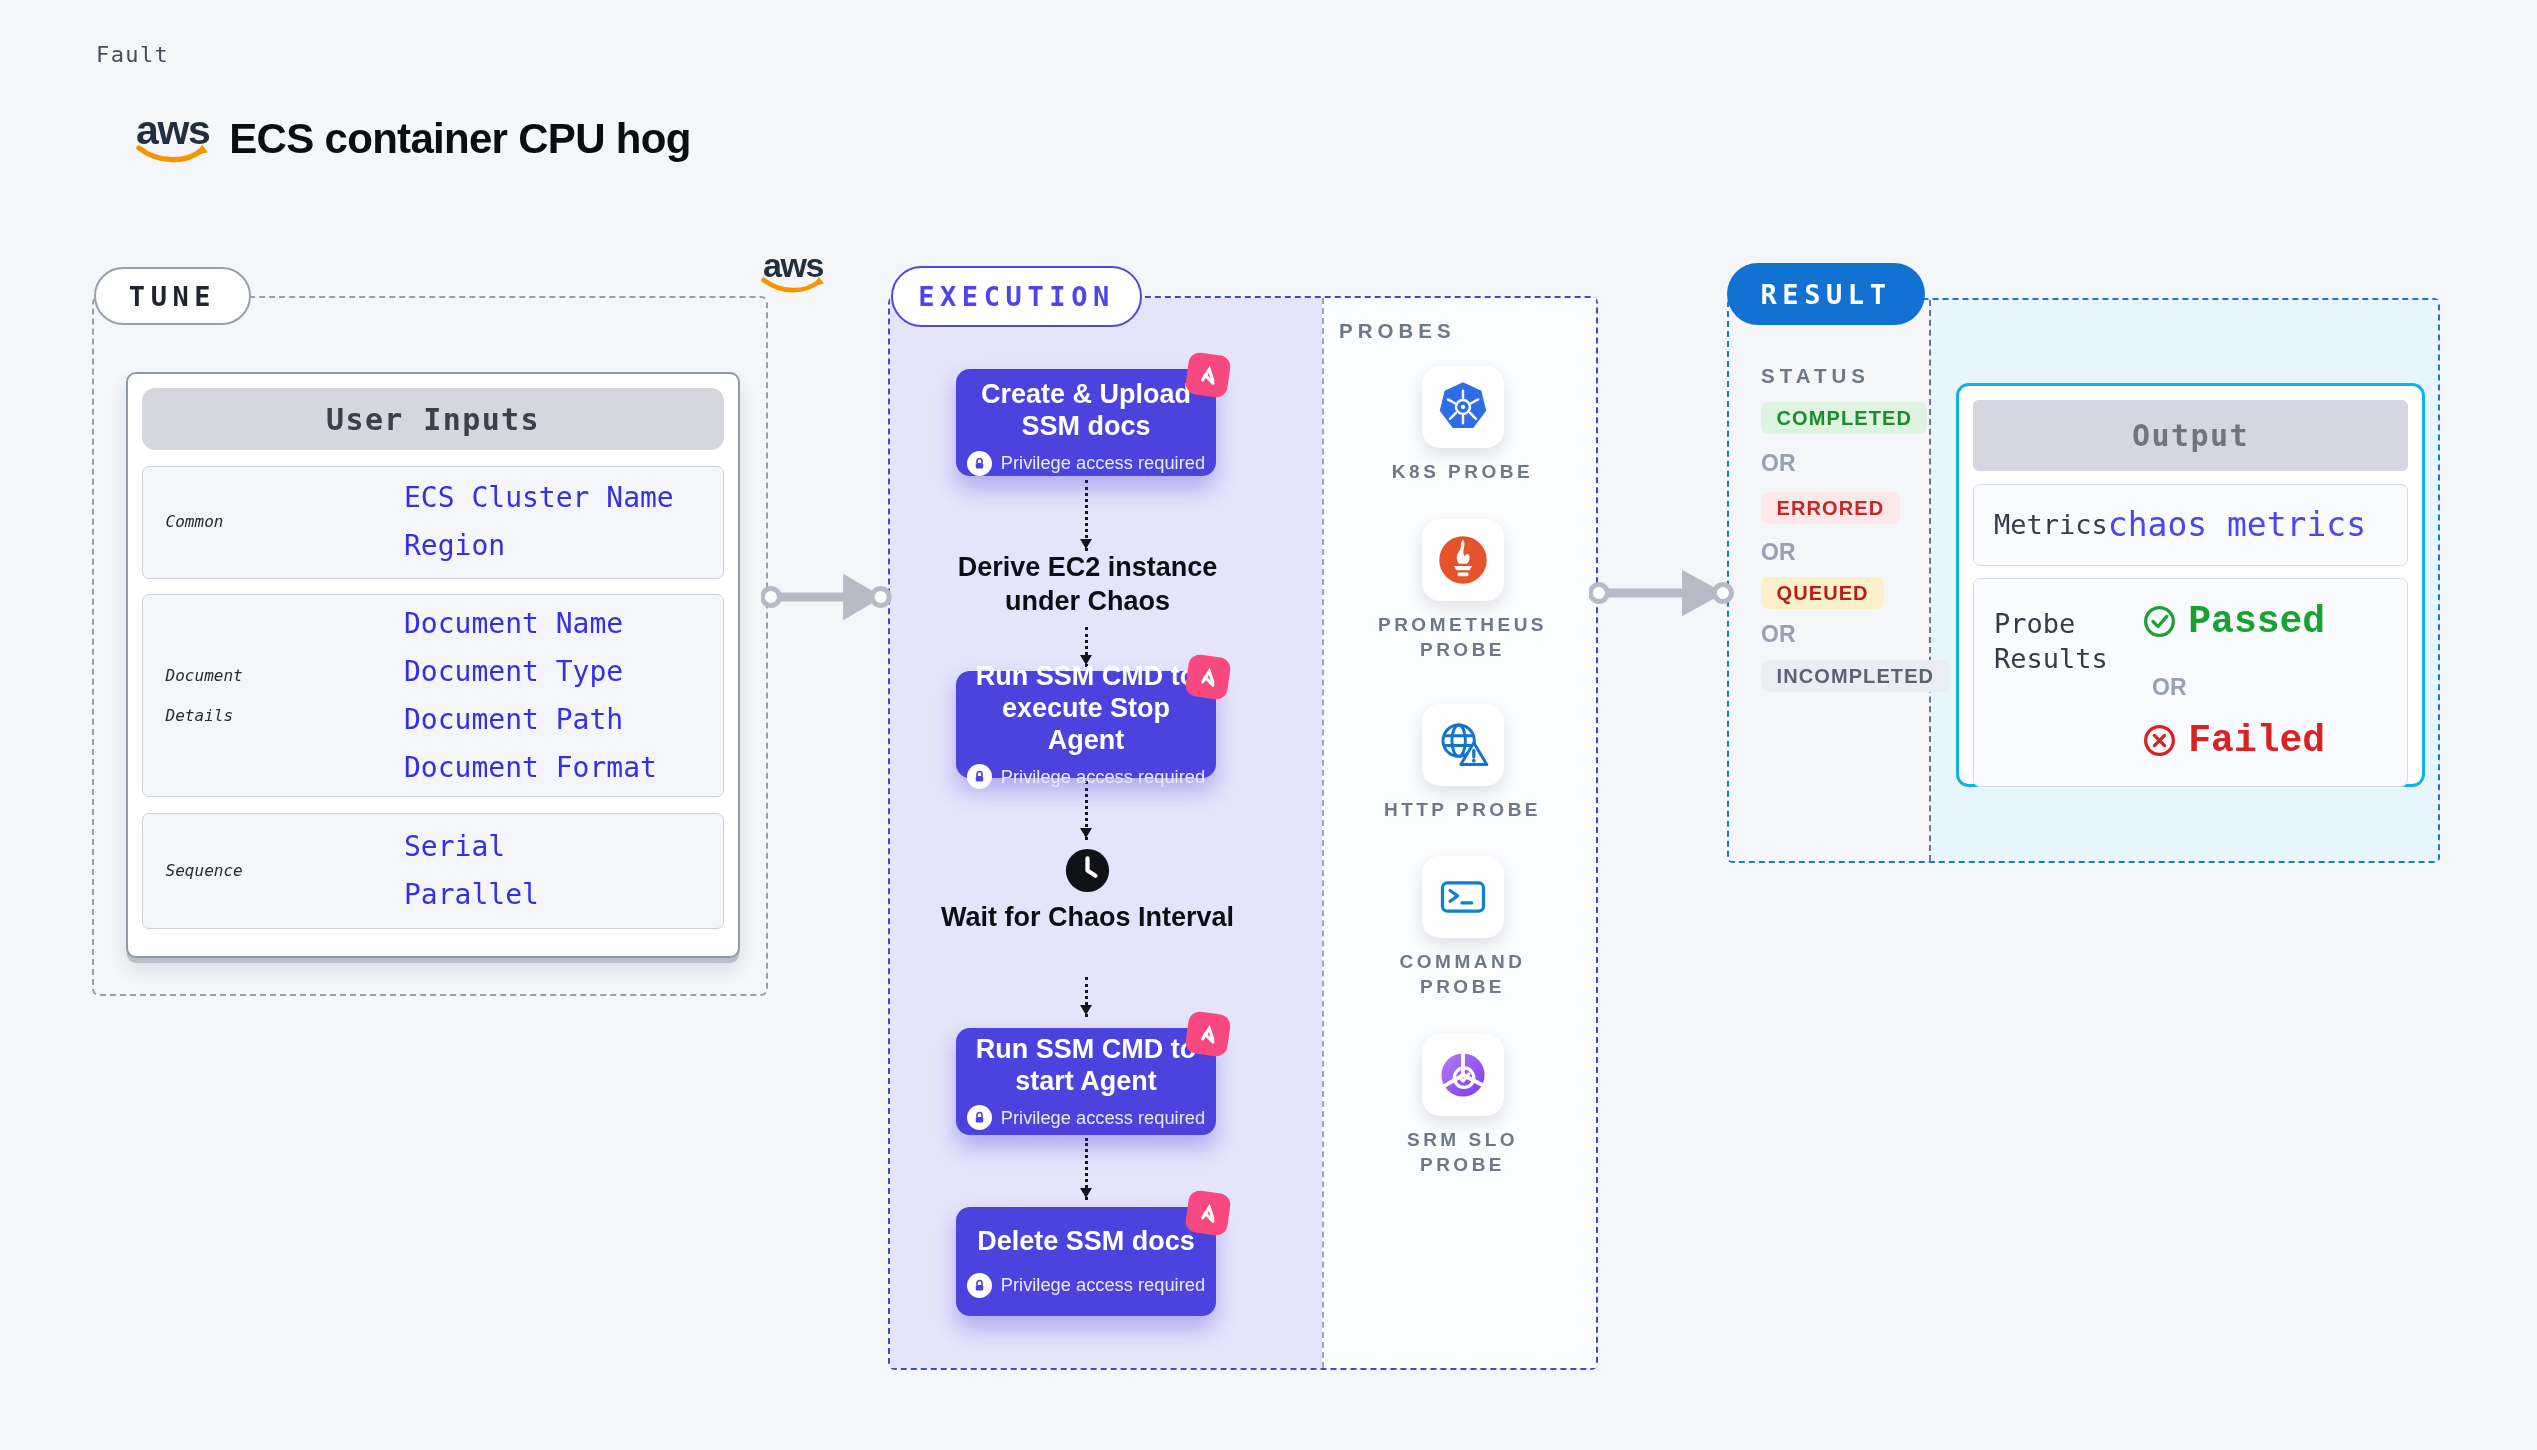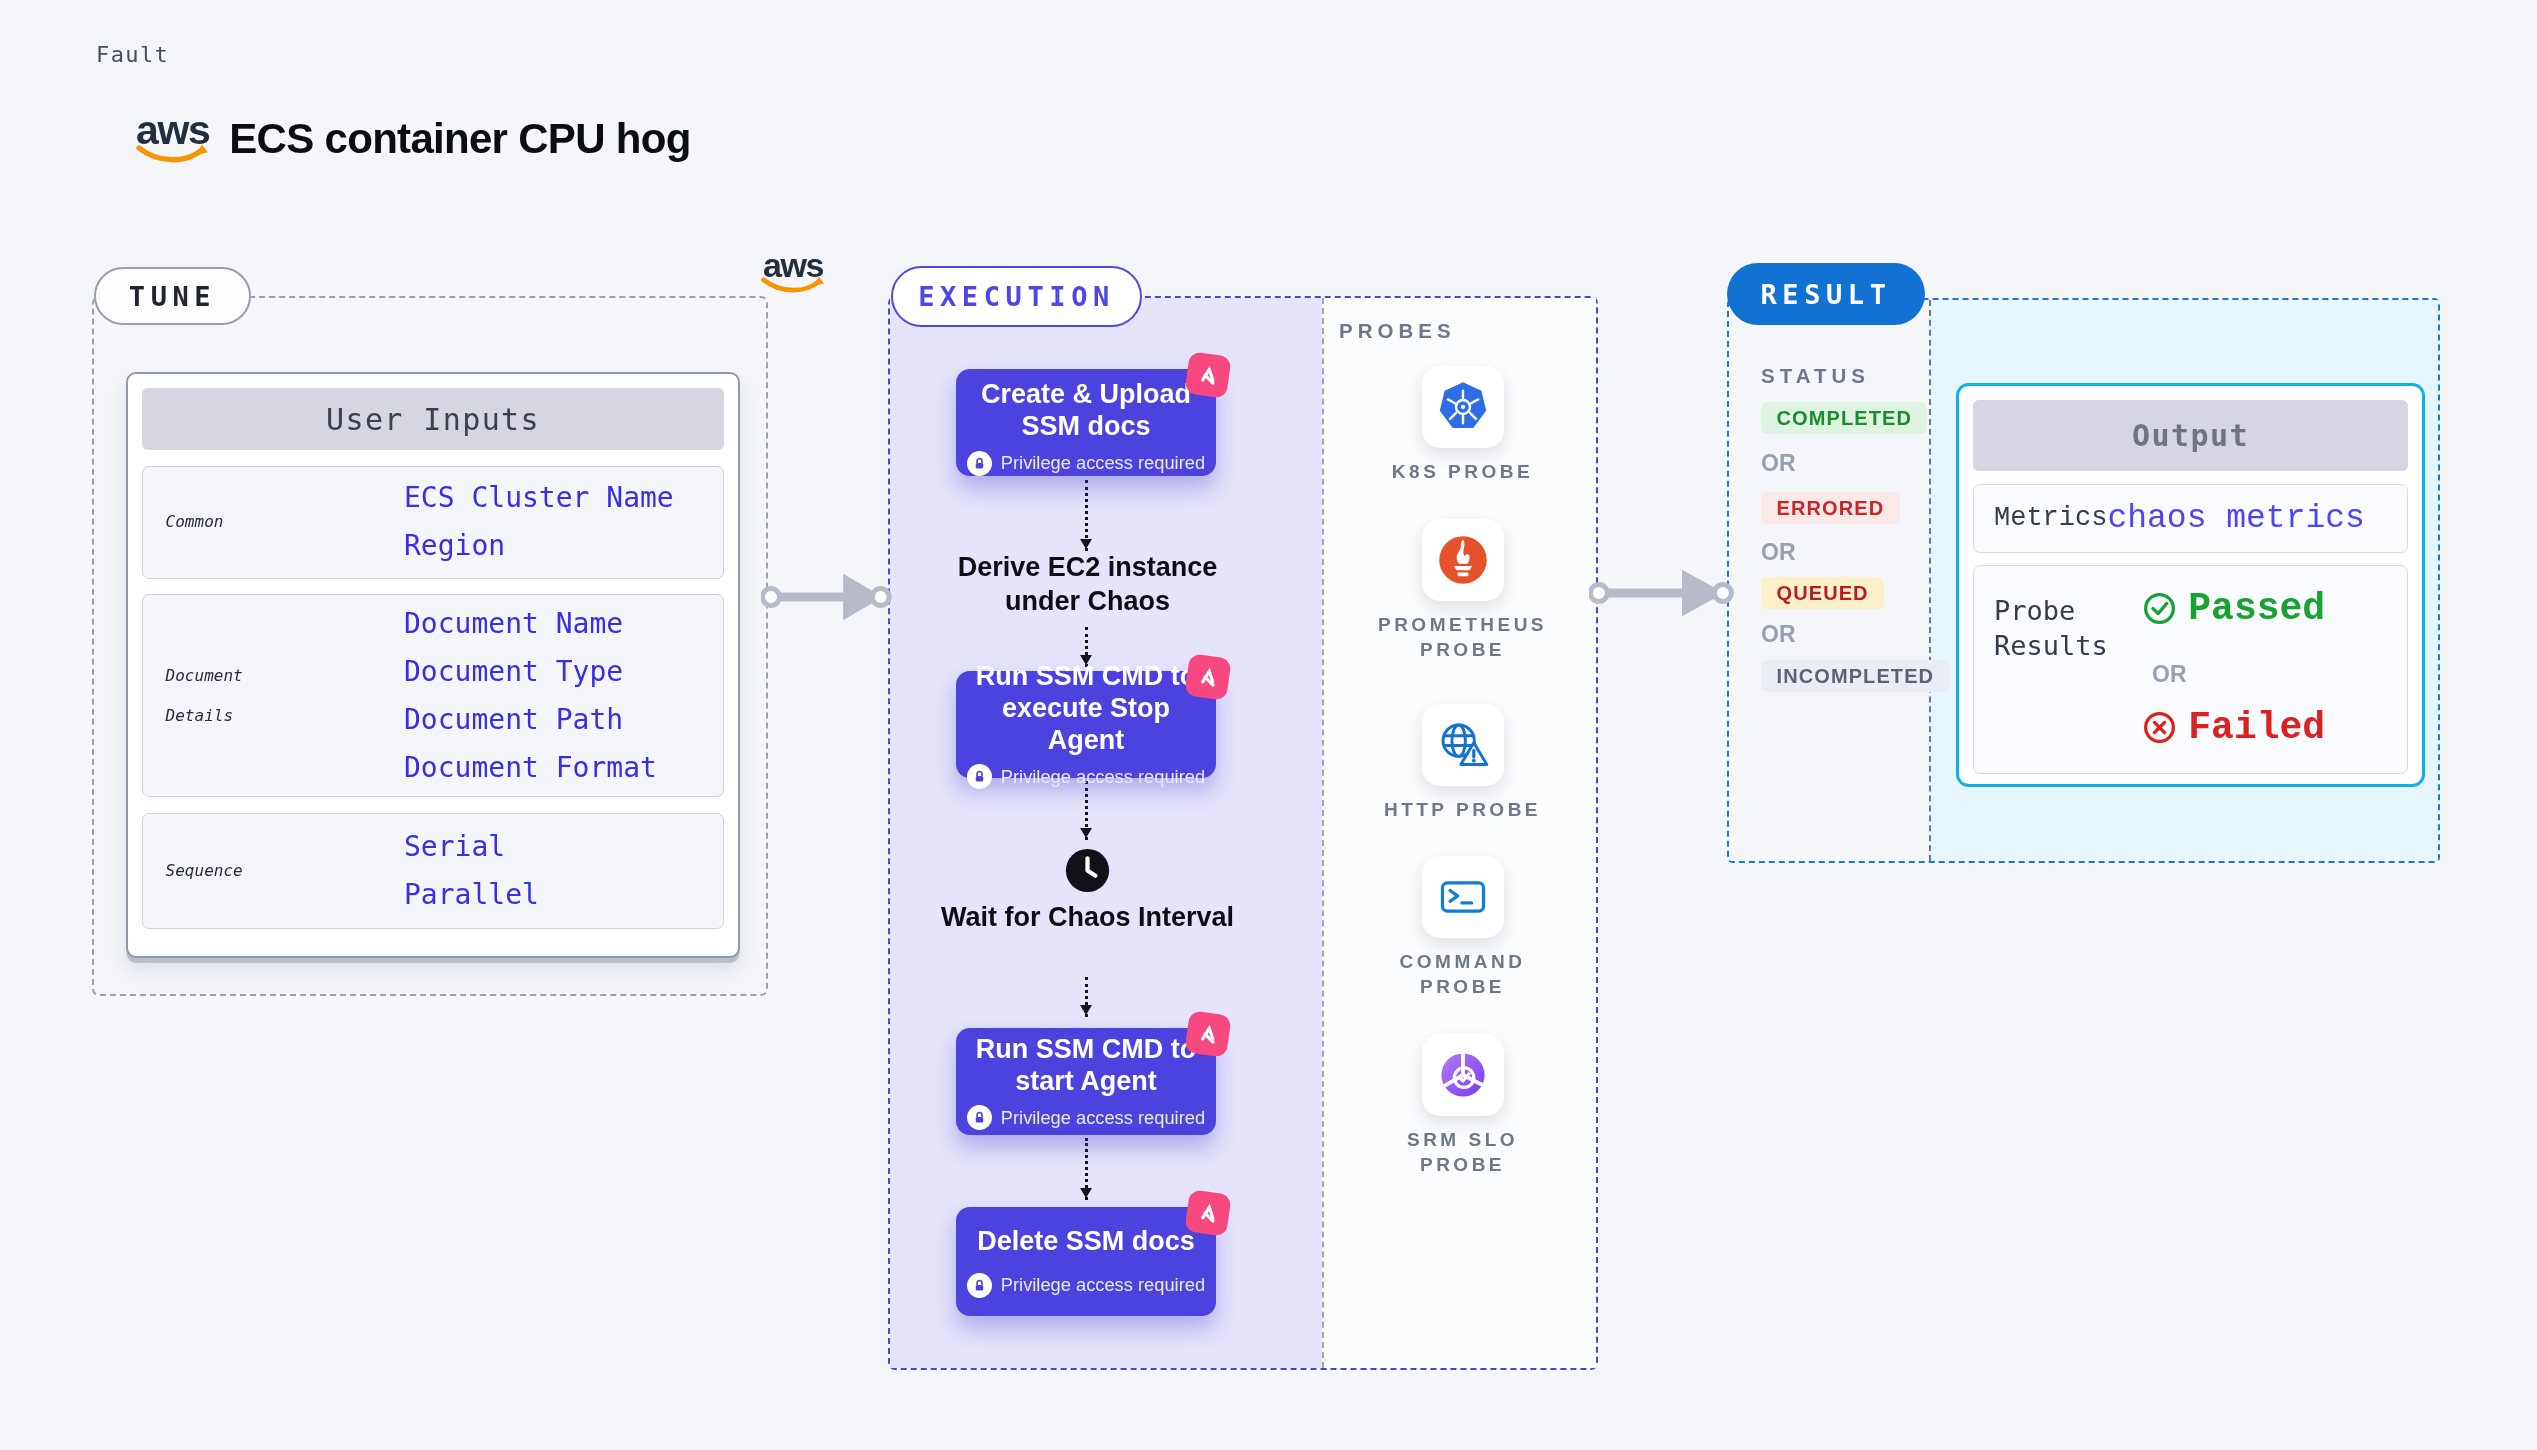--- a/index.html
+++ b/index.html
@@ -25,22 +25,22 @@
   .pill.exec   { left:891px; top:266px; width:251px; height:61px; background:#ffffff; border:2.8px solid #4f46e5; color:#4f46e5; font-size:27px; }
   .pill.result { left:1727px; top:263px; width:198px; height:62px; background:#1272d3; color:#ffffff; font-size:27px; }
 
   
   .tune-box { position:absolute; left:92px; top:296px; width:676px; height:700px; border:2.1px dashed #9aa0ab; border-radius:7px; }
   .tune-aws { position:absolute; left:707px; top:251px; z-index:6; background:#f4f6fa; padding:0 10px; }
 
   .ui-card { position:absolute; left:126px; top:372px; width:614px; height:586px; background:#ffffff;
              border:2.1px solid #9099a6; border-radius:10px; padding:14px;
              box-shadow:0 5.6px 0 -0.7px #b9bec9, 0 11.3px 18.3px rgba(70,80,100,.14); }
-  .ui-head { height:62px; background:#d5d6e0; border-radius:6px; display:flex; align-items:center; justify-content:center;
-             font-size:30px; font-weight:400; color:#3a404d; letter-spacing:1.4px; }
+  .ui-head { height:62px; background:#d5d6e0; border-radius:13px; display:flex; align-items:center; justify-content:center;
+             font-size:30px; font-weight:700; color:#3a404d; letter-spacing:1.4px; }
   .ui-row { position:relative; margin-top:15.5px; background:#f5f6fb; border:1.4px solid #ccd1db; border-radius:7px;
             display:flex; align-items:center; }
   .ui-row-label { width:261px; padding-left:22.6px; font-size:16px; color:#262b35; line-height:40px;font-style:italic; }
   .ui-row-vals { display:flex; flex-direction:column; gap:20px; }
   .ui-val { font-size:28px; color:#372fe3; line-height:28px; }
   .ui-row.r1 { height:113px; }
   .ui-row.r2 { height:203px; }
   .ui-row.r3 { height:116px; }
 
   
@@ -88,21 +88,21 @@
   .status-title { position:absolute; left:32px; top:64px; }
   .status-badge { position:absolute; left:32px; height:32px; display:inline-flex; align-items:center; padding:0 15.5px;
                   border-radius:7px; font-family:"Liberation Sans", sans-serif; font-weight:700; font-size:20px; letter-spacing:1.1px; }
   .or-label { position:absolute; left:32px; font-family:"Liberation Sans", sans-serif; font-weight:600; font-size:23px; color:#98a0b3; }
 
   .output-card { position:absolute; left:227px; top:83px; width:469px; height:404px; background:#ffffff;
                  border:3.5px solid #10b0e8; border-radius:12.7px; padding:14px; z-index:3; }
   .output-head { height:71px; background:#d5d6e2; border-radius:5.6px; display:flex; align-items:center; justify-content:center;
                  font-size:30px; font-weight:700; color:#6f7480; letter-spacing:1.4px; }
   .out-row { margin-top:12.7px; background:#fafbfe; border:1.4px solid #d9dce6; border-radius:7px; position:relative; }
-  .out-row.metrics { height:69px; display:flex; align-items:center;font-family:Liberation Mono, monospace; }
+  .out-row.metrics { height:82px; display:flex; align-items:center; }
   .out-row.probes-r { height:209px; }
   .out-label { font-size:27px; color:#343b49; padding-left:20px; line-height:35px; }
   .out-value { font-size:33px; color:#4d45ef; }
   .pr-label { position:absolute; left:20px; top:27px; width:134px; font-size:27px; color:#343b49; line-height:35px; }
   .pr-content { position:absolute; left:168px; top:0; right:7px; height:100%; }
   .pr-line { position:absolute; display:flex; align-items:center; gap:11.3px; font-family:Liberation Mono, monospace; font-weight:700; font-size:38px; }
   .pr-line svg { width:35px; height:35px; }
   .pr-passed { top:21px; color:#18a234; }
   .pr-failed { top:140px; color:#da2222; }
   .pr-or { position:absolute; left:10px; top:95px; font-family:"Liberation Sans", sans-serif; font-weight:600; font-size:23px; color:#98a0b3; }

